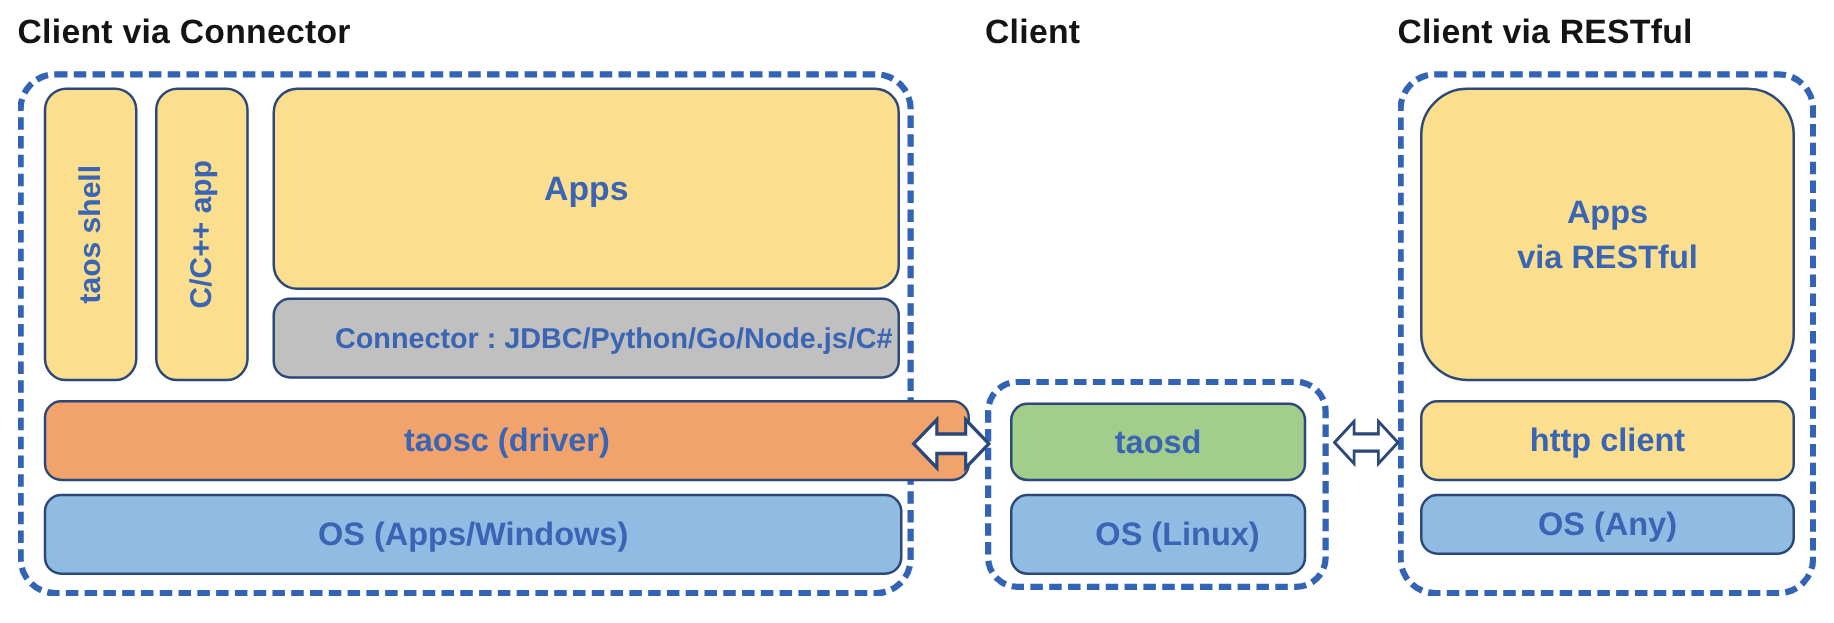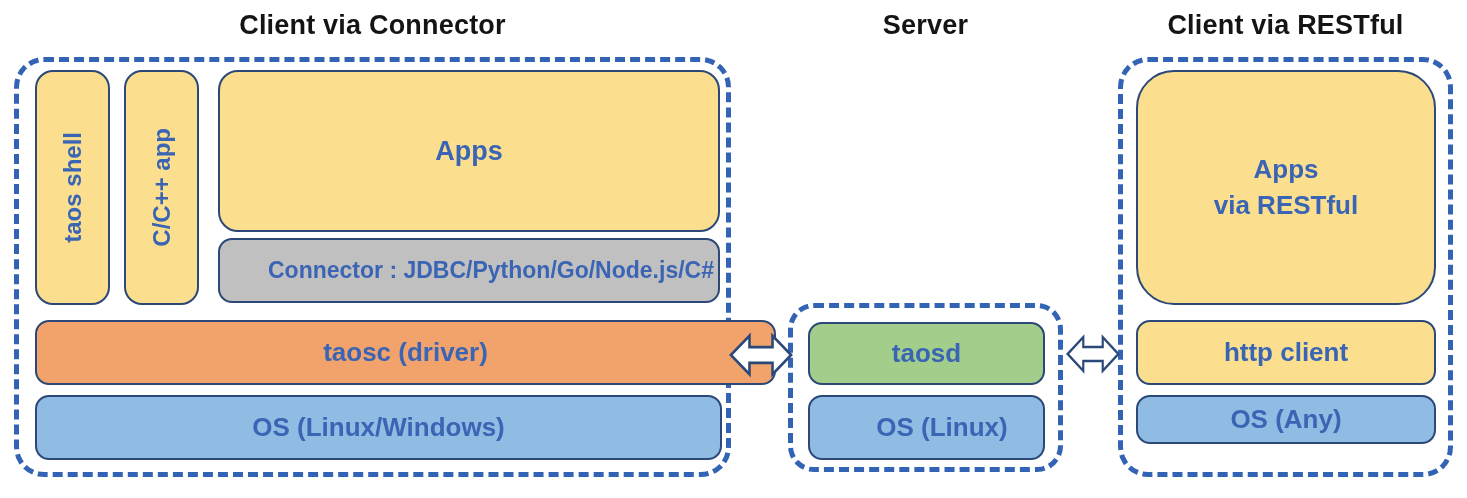--- a/index.html
+++ b/index.html
@@ -2,21 +2,20 @@
 <html><head>
 <meta charset="utf-8">
 <style>
   * { margin: 0; padding: 0; box-sizing: border-box; }
   html, body { width: 1467px; height: 498px; background: #ffffff; overflow: hidden; }
   body { font-family: "Liberation Sans", sans-serif; position: relative; }
 
   .section-title {
     position: absolute;
     top: 10px;
-    text-align: center;
     font-size: 27px;
     font-weight: bold;
     color: #141414;
     letter-spacing: 0.2px;
   }
   #title-left   { left: 14px;   width: 717px; }
   #title-middle { left: 788px;  width: 275px; }
   #title-right  { left: 1118px; width: 335px; }
 
   .dashed-container {
@@ -75,41 +74,41 @@
     position: absolute;
   }
   #arrow-left  { left: 729px;  top: 330px; width: 64px; height: 50px; }
   #arrow-right { left: 1066px; top: 332px; width: 54px; height: 44px; }
   .arrow svg { display: block; width: 100%; height: 100%; }
 </style>
 </head>
 <body>
 
 <div id="title-left" class="section-title">Client via Connector</div>
-<div id="title-middle" class="section-title">Server</div>
+<div id="title-middle" class="section-title">Client</div>
 <div id="title-right" class="section-title">Client via RESTful</div>
 
 <div id="container-left" class="dashed-container">
   <div id="box-taos-shell" class="box yellow">
     <span class="v-text">taos shell</span>
   </div>
   <div id="box-cpp-app" class="box yellow">
     <span class="v-text">C/C++ app</span>
   </div>
   <div id="box-apps" class="box yellow">
     <span>Apps</span>
   </div>
   <div id="box-connector" class="box gray">
     <span>Connector : JDBC/Python/Go/Node.js/C#</span>
   </div>
   <div id="box-taosc" class="box orange">
     <span>taosc (driver)</span>
   </div>
   <div id="box-os-left" class="box blue">
-    <span>OS (Linux/Windows)</span>
+    <span>OS (Apps/Windows)</span>
   </div>
 </div>
 
 <div id="container-middle" class="dashed-container">
   <div id="box-taosd" class="box green">
     <span>taosd</span>
   </div>
   <div id="box-os-middle" class="box blue">
     <span>OS (Linux)</span>
   </div>

